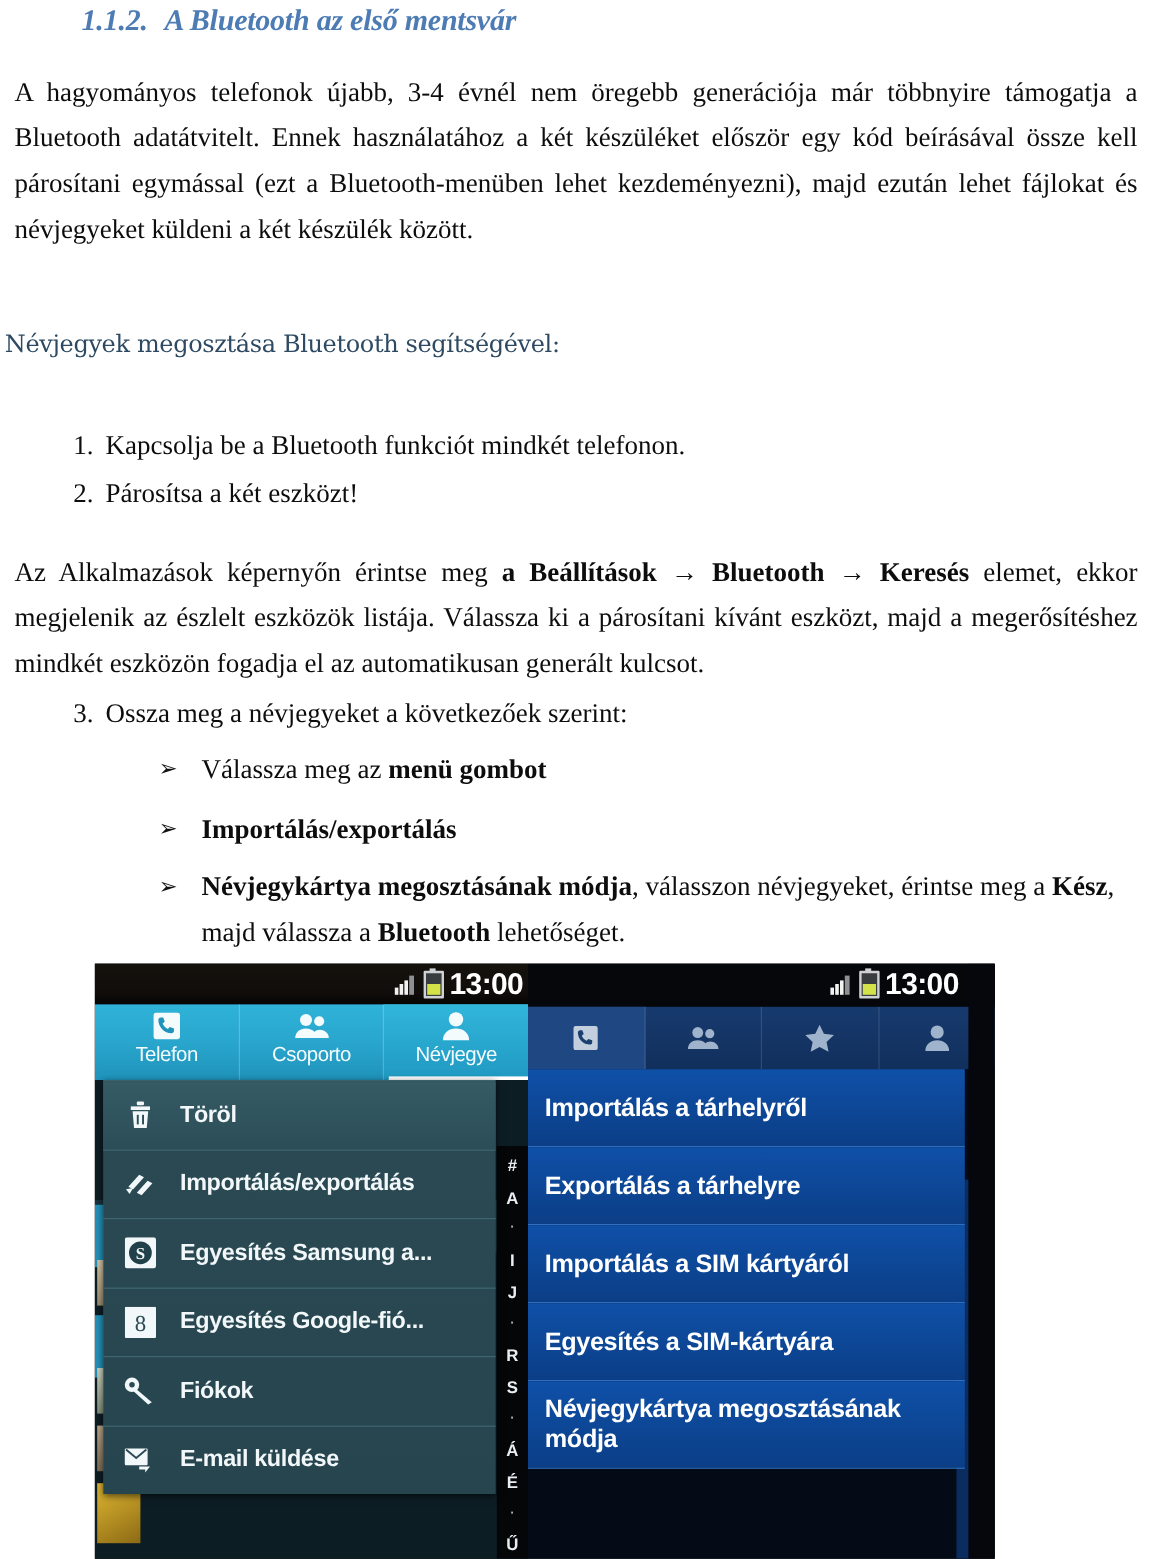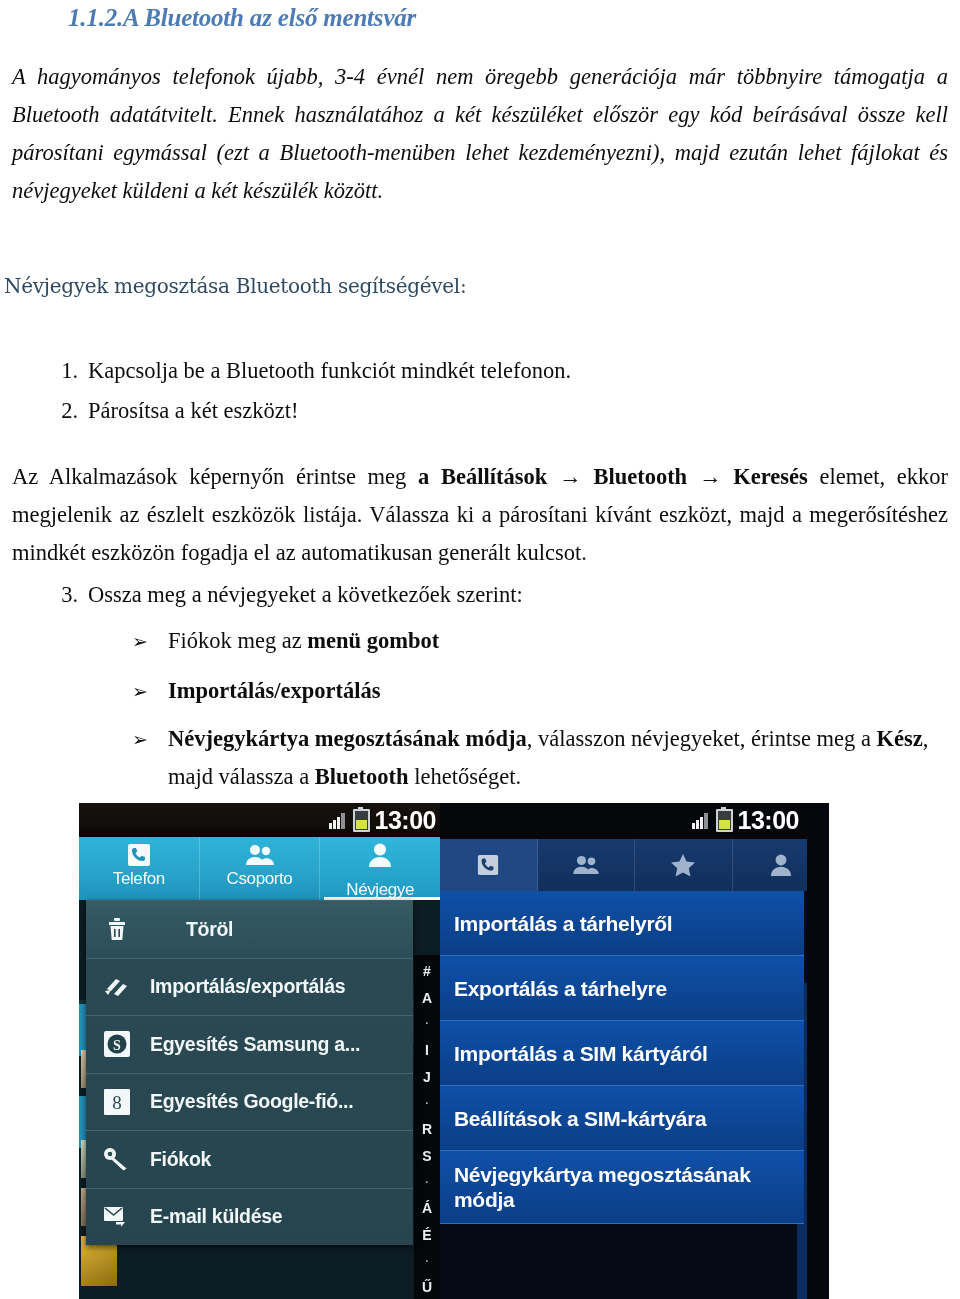--- a/index.html
+++ b/index.html
@@ -28,33 +28,33 @@
     left: 68px;
     top: 4px;
     font-family: "Liberation Serif", serif;
     font-style: italic;
     font-weight: bold;
     font-size: 25px;
     color: #4d7cb5;
     letter-spacing: -0.2px;
     white-space: nowrap;
   }
-  .heading .num { }
+  .heading .num { margin-right: 14px; }
 
   .body-para {
     position: absolute;
     left: 12px;
     width: 936px;
     font-family: "Liberation Serif", serif;
     font-size: 22.5px;
     line-height: 38px;
     color: #0d0d0d;
     text-align: justify;
   }
-  .body-para.p1 { top: 58px; font-style: italic; }
+  .body-para.p1 { top: 58px; }
   .body-para.p2 { top: 458px; }
 
   .subheading {
     position: absolute;
     left: 4px;
     top: 274px;
     font-family: "DejaVu Serif", serif;
     font-size: 20px;
     color: #2e4a63;
     letter-spacing: -0.3px;
@@ -174,21 +174,21 @@
   }
   .tab-l {
     flex: 1 1 0;
     position: relative;
     display: flex; flex-direction: column;
     align-items: center; justify-content: flex-start;
     padding-top: 4px;
     border-right: 1px solid rgba(255,255,255,0.22);
     overflow: hidden;
   }
-  .tab-l:last-child { border-right: none; justify-content: space-between; }
+  .tab-l:last-child { border-right: none; }
   .tab-l .ticon { height: 27px; display:flex; align-items:center; justify-content:center; }
   .tab-l .tlabel {
     font-family: "Liberation Sans", sans-serif;
     font-size: 17px;
     color: #f4fbfd;
     white-space: nowrap;
     letter-spacing: -0.4px;
     margin-top: 1px;
   }
   .tab-l.active { background: linear-gradient(180deg,#31b6da 0%,#2099c2 100%); }
@@ -255,21 +255,21 @@
     border-top: 1px solid #3c626c;
   }
   .mrow-l {
     position: relative;
     height: 56.5px;
     display: flex; align-items: center;
     border-bottom: 1px solid #3e666f;
     padding-left: 12px;
   }
   .mrow-l:last-child { border-bottom: none; }
-  .mrow-l.first { background: linear-gradient(180deg,#355b65 0%,#2c4d57 100%); gap: 36px; }
+  .mrow-l.first { background: linear-gradient(180deg,#355b65 0%,#2c4d57 100%); }
   .mrow-l .mico {
     width: 38px; height: 34px;
     display:flex; align-items:center; justify-content:center;
     flex: 0 0 38px;
   }
   .mrow-l .mtxt {
     font-family: "Liberation Sans", sans-serif;
     font-size: 19.5px; font-weight: bold; color: #f2f8fa;
     letter-spacing: -0.3px;
     margin-left: 14px;
@@ -367,21 +367,21 @@
       <span class="marker" style="left:52px;">3.</span>
       <span class="ltext" style="left:88px;">Ossza meg a névjegyeket a következőek szerint:</span>
     </div>
   </div>
 
   <div class="body-para p2"><span>Az Alkalmazások képernyőn érintse meg </span><b class="strong">a Beállítások</b><span> → </span><b class="strong">Bluetooth</b><span> → </span><b class="strong">Keresés</b><span> elemet, ekkor megjelenik az észlelt eszközök listája. Válassza ki a párosítani kívánt eszközt, majd a megerősítéshez mindkét eszközön fogadja el az automatikusan generált kulcsot.</span></div>
 
   <div class="bullets">
     <div class="bullet-row" style="top:622px;">
       <span class="bullet-mark">➢</span>
-      <span class="bullet-text"><span>Fiókok meg az </span><b class="strong">menü gombot</b></span>
+      <span class="bullet-text"><span>Válassza meg az </span><b class="strong">menü gombot</b></span>
     </div>
     <div class="bullet-row" style="top:672px;">
       <span class="bullet-mark">➢</span>
       <span class="bullet-text"><b class="strong">Importálás/exportálás</b></span>
     </div>
     <div class="bullet-row" style="top:720px;">
       <span class="bullet-mark">➢</span>
       <span class="bullet-text"><b class="strong">Névjegykártya megosztásának módja</b><span>, válasszon névjegyeket, érintse meg a </span><b class="strong">Kész</b><span>, majd válassza a </span><b class="strong">Bluetooth</b><span> lehetőséget.</span></span>
     </div>
   </div>
@@ -606,21 +606,21 @@
         <div class="mrow-r">
           <span class="rtxt">Importálás a tárhelyről</span>
         </div>
         <div class="mrow-r">
           <span class="rtxt">Exportálás a tárhelyre</span>
         </div>
         <div class="mrow-r">
           <span class="rtxt">Importálás a SIM kártyáról</span>
         </div>
         <div class="mrow-r">
-          <span class="rtxt">Beállítások a SIM-kártyára</span>
+          <span class="rtxt">Egyesítés a SIM-kártyára</span>
         </div>
         <div class="mrow-r" style="height:72px;">
           <span class="rtxt">Névjegykártya megosztásának módja</span>
         </div>
 
       </div>
     </div>
 
   </div>
 </div>

